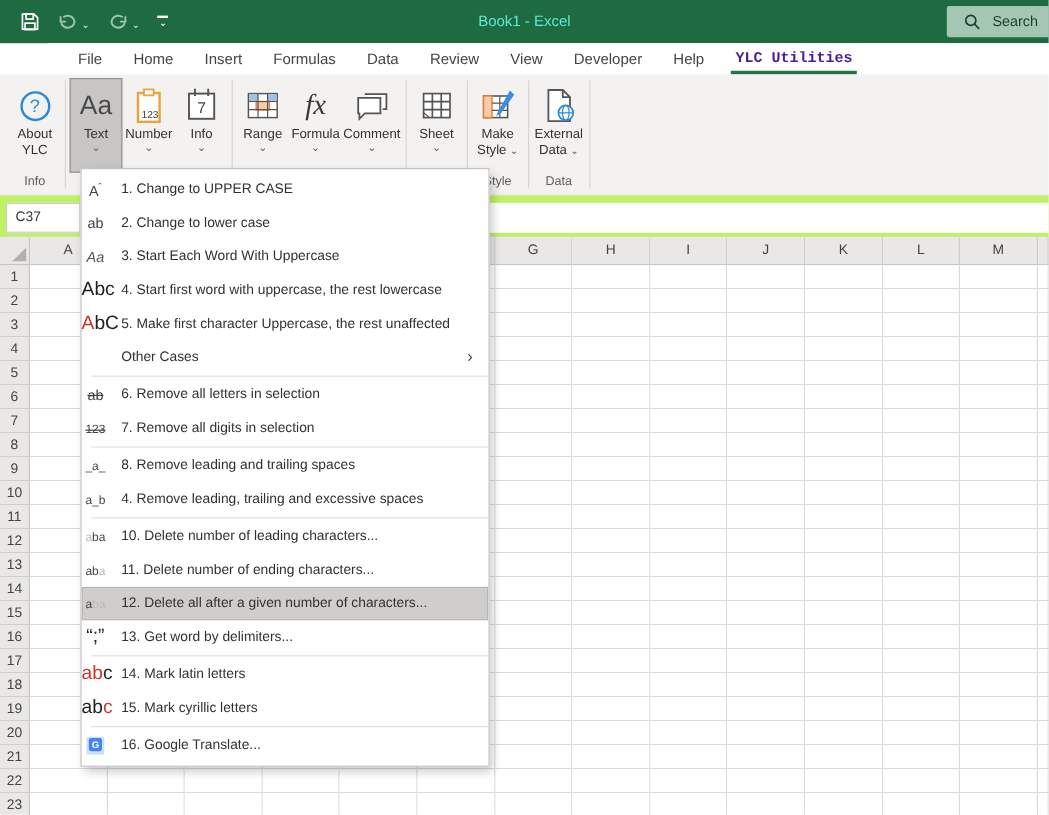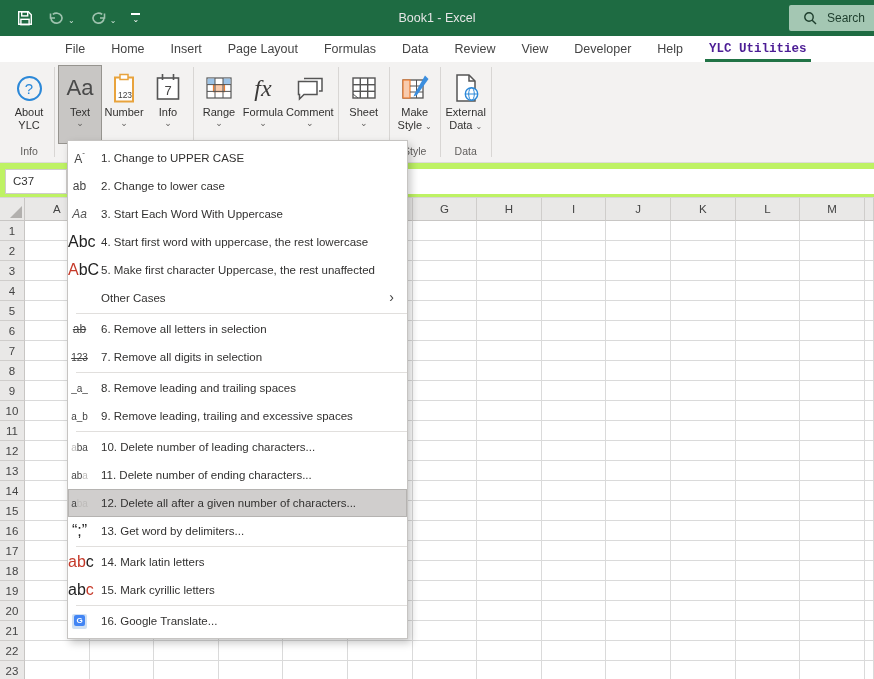--- a/index.html
+++ b/index.html
@@ -7,21 +7,21 @@
   body { font-family: "Liberation Sans", sans-serif; background: #fff; position: relative; }
 
   
   .titlebar { position:absolute; left:0; top:0; width:874px; height:36px; background:#1e6b42; display:flex; align-items:center; }
   .qat { display:flex; align-items:center; gap:15px; padding-left:17px; }
   .qat-btn { display:flex; align-items:flex-end; gap:3px; cursor:default; }
   .qat-chev { color:#cfe2d7; font-size:8px; line-height:8px; }
   .qat-custom { display:flex; flex-direction:column; align-items:center; }
   .qat-bar { width:9px; border-top:2px solid #fff; margin-bottom:1px; }
   .qat-custom .qat-chev { color:#fff; }
-  .win-title { position:absolute; left:50%; top:0; transform:translateX(-50%); height:36px; line-height:36px; color:#e5e5e5; font-size:12.5px; white-space:nowrap; }
+  .win-title { position:absolute; left:50%; top:0; transform:translateX(-50%); height:36px; line-height:36px; color:#5eead4; font-size:12.5px; white-space:nowrap; }
   .search-pill { position:absolute; left:789px; top:5px; width:96px; height:26px; background:#a4c7b3; border-radius:2px; display:flex; align-items:center; gap:10px; padding-left:14px; color:#1d3d2c; font-size:12px; }
 
   
   .tabrow { position:absolute; left:0; top:36px; width:874px; height:26px; background:#fff; display:flex; align-items:stretch; padding-left:12px;margin-left:40px; }
   .tab { padding:0 13px; font-size:12.5px; color:#444; display:flex; align-items:center; position:relative; }
   .tab.active { font-weight:bold; color:#4c1d95;font-family:Liberation Mono, monospace; }
   .tab.active::after { content:""; position:absolute; left:9px; right:9px; bottom:0; height:3px; background:#217346; }
 
   
   .ribbon { position:absolute; left:0; top:62px; width:874px; height:101px; background:#f3f2f1; border-bottom:1px solid #dedcda; display:flex; align-items:stretch; padding-left:4px; }
@@ -110,21 +110,20 @@
         <line x1="9.2" y1="9.2" x2="13" y2="13"></line>
     </svg>
     <span>Search</span>
   </div>
 </div>
 
 <div class="tabrow" id="tab-row">
     <div class="tab">File</div>
     <div class="tab">Home</div>
     <div class="tab">Insert</div>
-    <div class="tab">Page Layout</div>
     <div class="tab">Formulas</div>
     <div class="tab">Data</div>
     <div class="tab">Review</div>
     <div class="tab">View</div>
     <div class="tab">Developer</div>
     <div class="tab">Help</div>
     <div class="tab active">YLC Utilities</div>
   </div>
 
 <div class="ribbon" id="ribbon">
@@ -734,21 +733,21 @@
       <span class="micon"><span class="strike sm">123</span></span>
       <span>7. Remove all digits in selection</span>
     </div>
     <div class="msep"></div>
     <div class="mitem">
       <span class="micon"><span class="sm">_a_</span></span>
       <span>8. Remove leading and trailing spaces</span>
     </div>
     <div class="mitem">
       <span class="micon"><span class="sm">a_b</span></span>
-      <span>9. Remove leading, trailing and excessive spaces</span>
+      <span>4. Remove leading, trailing and excessive spaces</span>
     </div>
     <div class="msep"></div>
     <div class="mitem">
       <span class="micon"><span class="sm"><span class="gry">a</span>ba</span></span>
       <span>10. Delete number of leading characters...</span>
     </div>
     <div class="mitem">
       <span class="micon"><span class="sm">ab<span class="gry">a</span></span></span>
       <span>11. Delete number of ending characters...</span>
     </div>

